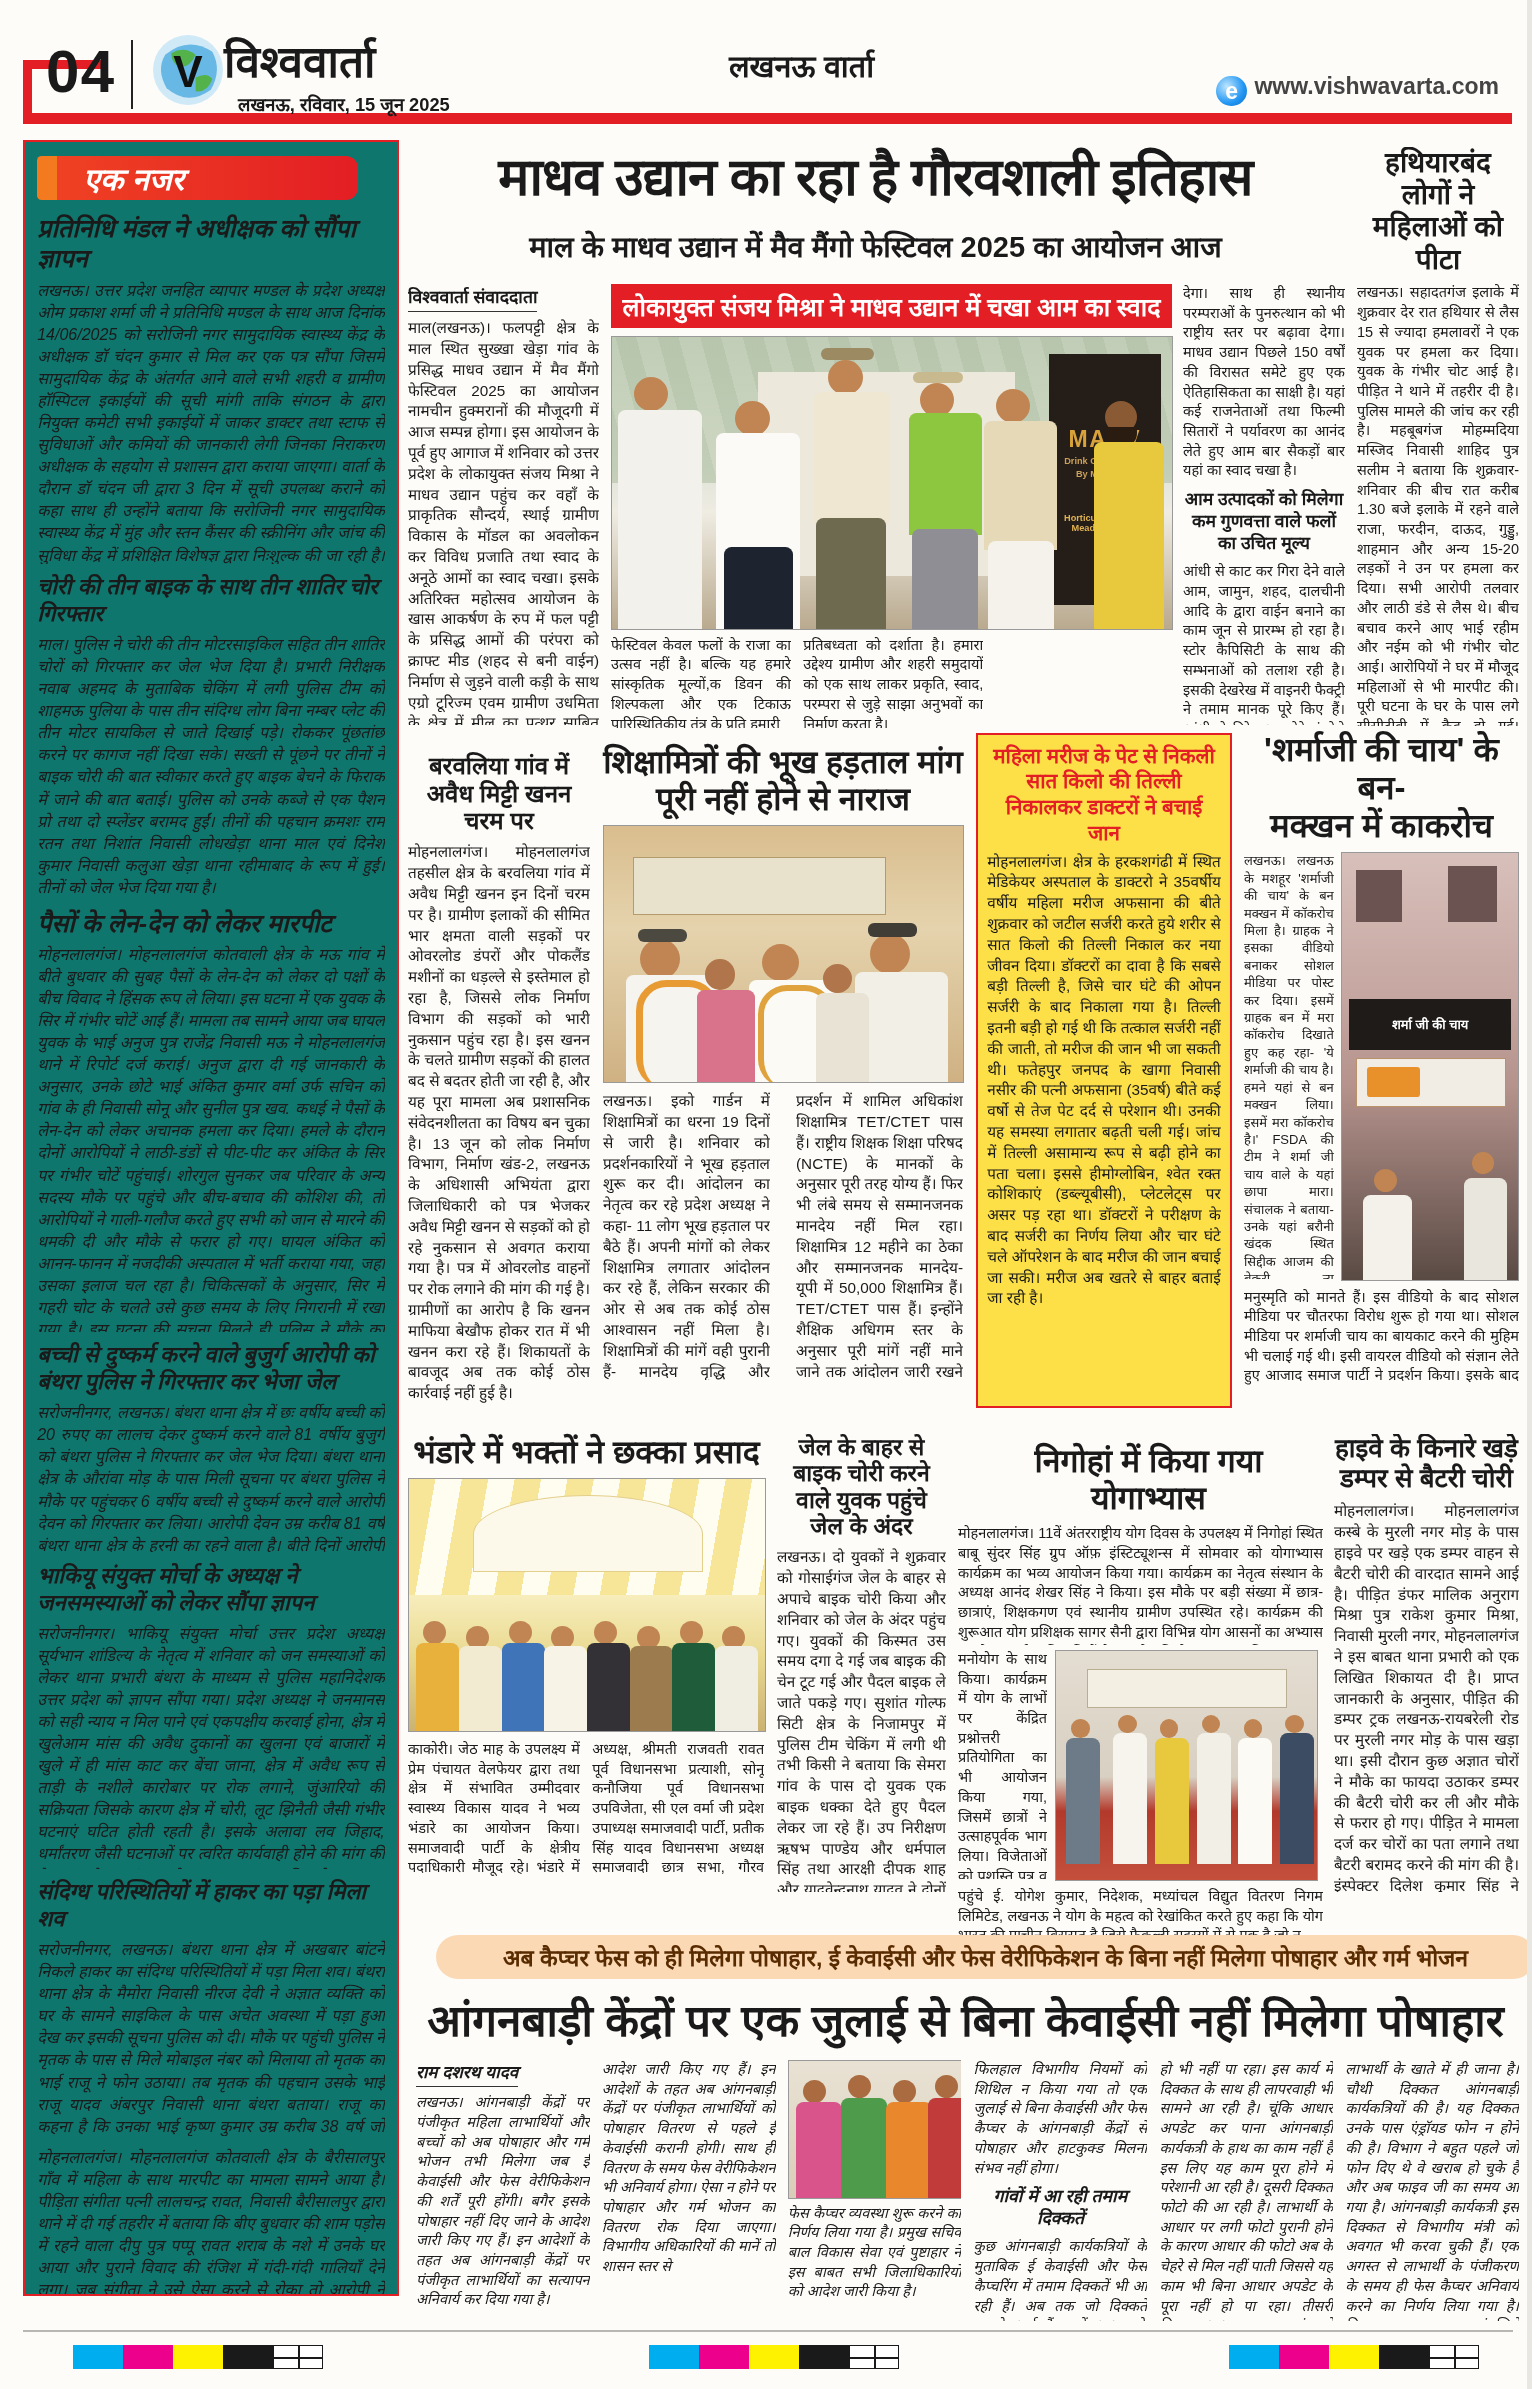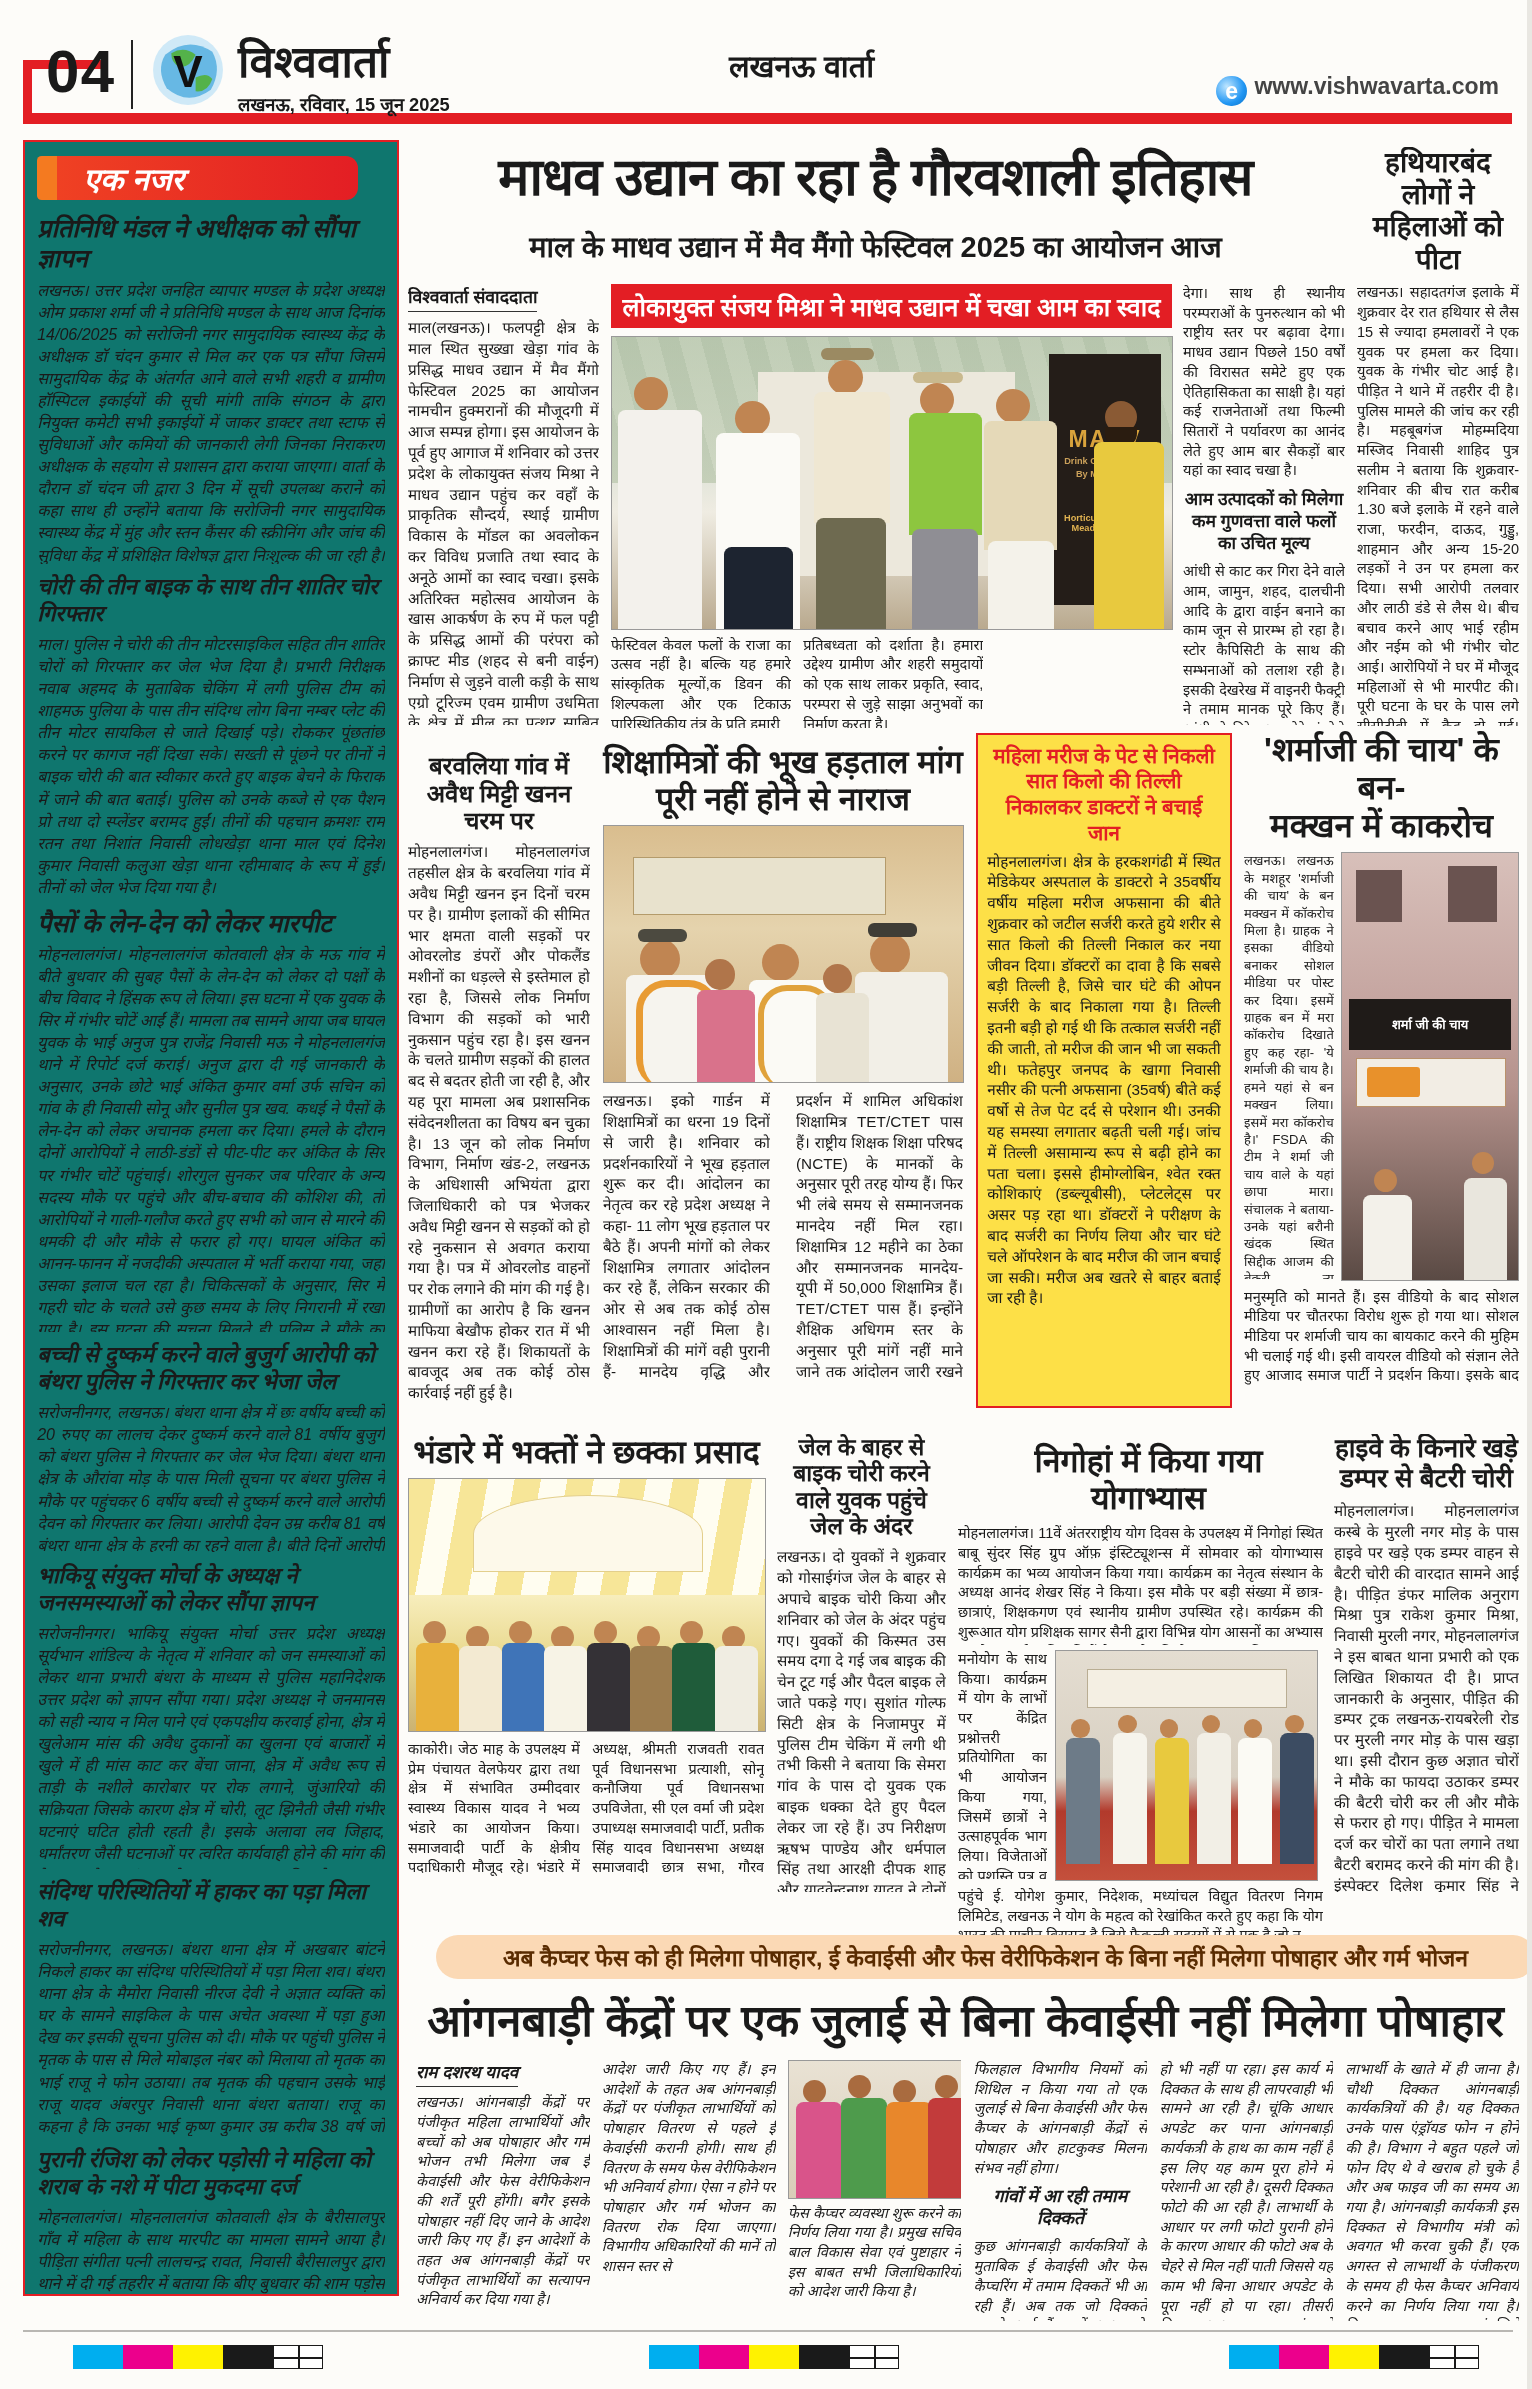--- a/index.html
+++ b/index.html
@@ -82,21 +82,21 @@
   <div class="abs pageno" style="left:46px;top:37px;">04</div>
   <div class="abs pndiv" style="left:131px;top:40px;height:69px;"></div>
 
   <svg class="abs" style="left:150px;top:32px;" width="76" height="76" viewBox="0 0 100 100">
     <circle cx="50" cy="50" r="46" fill="#cfe9f7"></circle>
     <path d="M20 30 Q50 5 82 26 Q95 50 80 76 Q50 98 22 74 Q8 50 20 30Z" fill="#3aa3dc" opacity="0.7"></path>
     <path d="M28 28 Q45 18 60 30 Q52 48 38 46 Q28 40 28 28Z" fill="#54b24a"></path>
     <path d="M60 60 Q75 52 82 62 Q76 80 60 78 Z" fill="#54b24a"></path>
     <text x="50" y="72" text-anchor="middle" font-size="58" font-weight="bold" fill="#111">V</text>
   </svg>
-  <div class="abs masthead" style="left:238px;top:40px;">विश्ववार्ता</div>
+  <div class="abs masthead" style="left:224px;top:40px;">विश्ववार्ता</div>
   <div class="abs edline" style="left:238px;top:85px;">लखनऊ,  रविवार, 15 जून 2025</div>
 
   <div class="abs sectitle ctr" style="left:649px;top:44px;width:305px;">लखनऊ वार्ता</div>
 
   <div class="abs" style="right:34px;top:73px;">
     <span class="eicon">e</span><span class="weburl">www.vishwavarta.com</span>
   </div>
 
   <div class="abs sidebox clip" style="left:23px;top:140px;width:376px;height:2156px;">
     <div class="badge">
@@ -122,21 +122,20 @@
     </div>
     <div class="s-art">
       <div class="s-h2">भाकियू संयुक्त मोर्चा के अध्यक्ष ने जनसमस्याओं को लेकर सौंपा ज्ञापन</div>
       <div class="s-b just clip" style="height:246px;">सरोजनीनगर। भाकियू संयुक्त मोर्चा उत्तर प्रदेश अध्यक्ष सूर्यभान शांडिल्य के नेतृत्व में शनिवार को जन समस्याओं को लेकर थाना प्रभारी बंथरा के माध्यम से पुलिस महानिदेशक उत्तर प्रदेश को ज्ञापन सौंपा गया। प्रदेश अध्यक्ष ने जनमानस को सही न्याय न मिल पाने एवं एकपक्षीय करवाई होना, क्षेत्र में खुलेआम मांस की अवैध दुकानों का खुलना एवं बाजारों में खुले में ही मांस काट कर बेंचा जाना, क्षेत्र में अवैध रूप से ताड़ी के नशीले कारोबार पर रोक लगाने, जुंआरियो की सक्रियता जिसके कारण क्षेत्र में चोरी, लूट झिनैती जैसी गंभीर घटनाएं घटित होती रहती है। इसके अलावा लव जिहाद, धर्मांतरण जैसी घटनाओं पर त्वरित कार्यवाही होने की मांग की है। इस दौरान संगठन के कृष्णपाल प्रजापति प्रदेश अध्यक्ष (सांस्कृतिक विभाग), संतोष सिंह चौहान प्रदेश अध्यक्ष (प्रचार विभाग), सुरेश कुमार कनौजिया प्रदेश अध्यक्ष (शिक्षक संघ), चांदनी प्रदेश अध्यक्ष (महिला शक्ति), रामलाल गौतम, राममिलन रावत, राजू रावत, दिनेश गौतम सहित अन्य पदाधिकारी उपस्थित रहे।</div>
     </div>
     <div class="s-art">
       <div class="s-h2">संदिग्ध परिस्थितियों में हाकर का पड़ा मिला शव</div>
       <div class="s-b just clip" style="height:197px;">सरोजनीनगर, लखनऊ। बंथरा थाना क्षेत्र में अखबार बांटने निकले हाकर का संदिग्ध परिस्थितियों में पड़ा मिला शव। बंथरा थाना क्षेत्र के मैमोरा निवासी नीरज देवी ने अज्ञात व्यक्ति को घर के सामने साइकिल के पास अचेत अवस्था में पड़ा हुआ देख कर इसकी सूचना पुलिस को दी। मौके पर पहुंची पुलिस ने मृतक के पास से मिले मोबाइल नंबर को मिलाया तो मृतक का भाई राजू ने फोन उठाया। तब मृतक की पहचान उसके भाई राजू यादव अंबरपुर निवासी थाना बंथरा बताया। राजू का कहना है कि उनका भाई कृष्ण कुमार उम्र करीब 38 वर्ष जो की अखबार बांटने का काम करता है। वह सुबह अखबार लेकर बांटने निकला था। अधिक गर्मी होने के कारण उसकी तीव्र लू लगने से मौत हो गई। बंथरा पुलिस ने मृतक के भाई की सूचना पर शव पोस्टमार्टम के लिए भेज दिया है। कृष्ण कुमार की मौत की सूचना मिलते ही घर में कोहराम मच गया। मृतक के परिवार में पत्नी पुष्पा के अलावा उनके दो बेटे सनी 14 वर्ष और आशीष 10 वर्ष है। मृतक के पिता नन्हे लाल यादव हाकर का काम करते थे, उनके अस्वस्थ रहने पर यह काम कृष्ण कुमार करने लगे थे।</div>
     </div>
     <div class="s-art">
-      <div class="s-h2">पुरानी रंजिश को लेकर पड़ोसी ने महिला को शराब के नशे में पीटा मुकदमा दर्ज</div>
       <div class="s-b just clip" style="height:191px;">मोहनलालगंज। मोहनलालगंज कोतवाली क्षेत्र के बैरीसालपुर गाँव में महिला के साथ मारपीट का मामला सामने आया है। पीड़िता संगीता पत्नी लालचन्द्र रावत, निवासी बैरीसालपुर द्वारा थाने में दी गई तहरीर में बताया कि बीए बुधवार की शाम पड़ोस में रहने वाला दीपु पुत्र पप्पू रावत शराब के नशे में उनके घर आया और पुराने विवाद की रंजिश में गंदी-गंदी गालियाँ देने लगा। जब संगीता ने उसे ऐसा करने से रोका तो आरोपी ने थप्पड़, घूंसे और डंडे से पीटना शुरू कर दिया जिससे उन्हें चोटें आईं। संगीता के अनुसार, मारपीट के दौरान दीपु ने जान से मारने की धमकी भी दी और बाद में वहाँ से चला गया। इस पूरे घटनाक्रम के दौरान आरोपी दीपु की माँ अनीता देवी पत्नी पप्पू रावत तथा उसका भाई रिंकू मौके पर मौजूद थे लेकिन किसी ने भी हस्तक्षेप नहीं किया। घटना के समय पीड़िता का पति घर पर मौजूद नहीं था। पीड़िता ने पुलिस से मांग की है कि आरोपी के खिलाफ उचित कानूनी कार्रवाई की जाए। मोहनलालगंज थाना प्रभारी दिलेश कुमार सिंह ने बतायाकि मामले की जांच शुरू कर दी है और जल्द ही आरोपी के खिलाफ कार्रवाई की जा रही है।</div>
     </div>
   </div>
 
   <div class="abs main-head ctr" style="left:408px;top:150px;width:935px;">माधव उद्यान का रहा है गौरवशाली इतिहास</div>
   <div class="abs main-sub ctr" style="left:408px;top:226px;width:935px;">माल के माधव उद्यान में मैव मैंगो फेस्टिवल 2025 का आयोजन आज</div>
 
   <div class="abs clip" style="left:408px;top:284px;width:191px;height:441px;">
     <span class="byline">विश्ववार्ता संवाददाता</span>
     <div class="body20 just">माल(लखनऊ)। फलपट्टी क्षेत्र के माल स्थित सुख्खा खेड़ा गांव के प्रसिद्ध माधव उद्यान में मैव मैंगो फेस्टिवल 2025 का आयोजन नामचीन हुक्मरानों की मौजूदगी में आज सम्पन्न होगा। इस आयोजन के पूर्व हुए आगाज में शनिवार को उत्तर प्रदेश के लोकायुक्त संजय मिश्रा ने माधव उद्यान पहुंच कर वहाँ के प्राकृतिक सौन्दर्य, स्थाई ग्रामीण विकास के मॉडल का अवलोकन कर विविध प्रजाति तथा स्वाद के अनूठे आमों का स्वाद चखा। इसके अतिरिक्त महोत्सव आयोजन के खास आकर्षण के रुप में फल पट्टी के प्रसिद्ध आमों की परंपरा को क्राफ्ट मीड (शहद से बनी वाईन) निर्माण से जुड़ने वाली कड़ी के साथ एग्रो टूरिज्म एवम ग्रामीण उधमिता के क्षेत्र में मील का पत्थर साबित होने वाली वाइनरी फैक्ट्री के सोमवार को होने वाले शुभारम्भ के पूर्व के वृहद प्रबंधन चर्चा में है। गौरतलब है कि आम प्रदर्शनी में चालीस से अधिक मलीहाबादी आम प्रजातियों को प्रदर्शित किया जाएगा। माधव उद्यान के सीईओ तथा अग्रणी एग्रीपेन्योर राजा माधवेन्द्र देव सिंह बताया। उन्होंने बताया कि मैव मैंगो</div>

